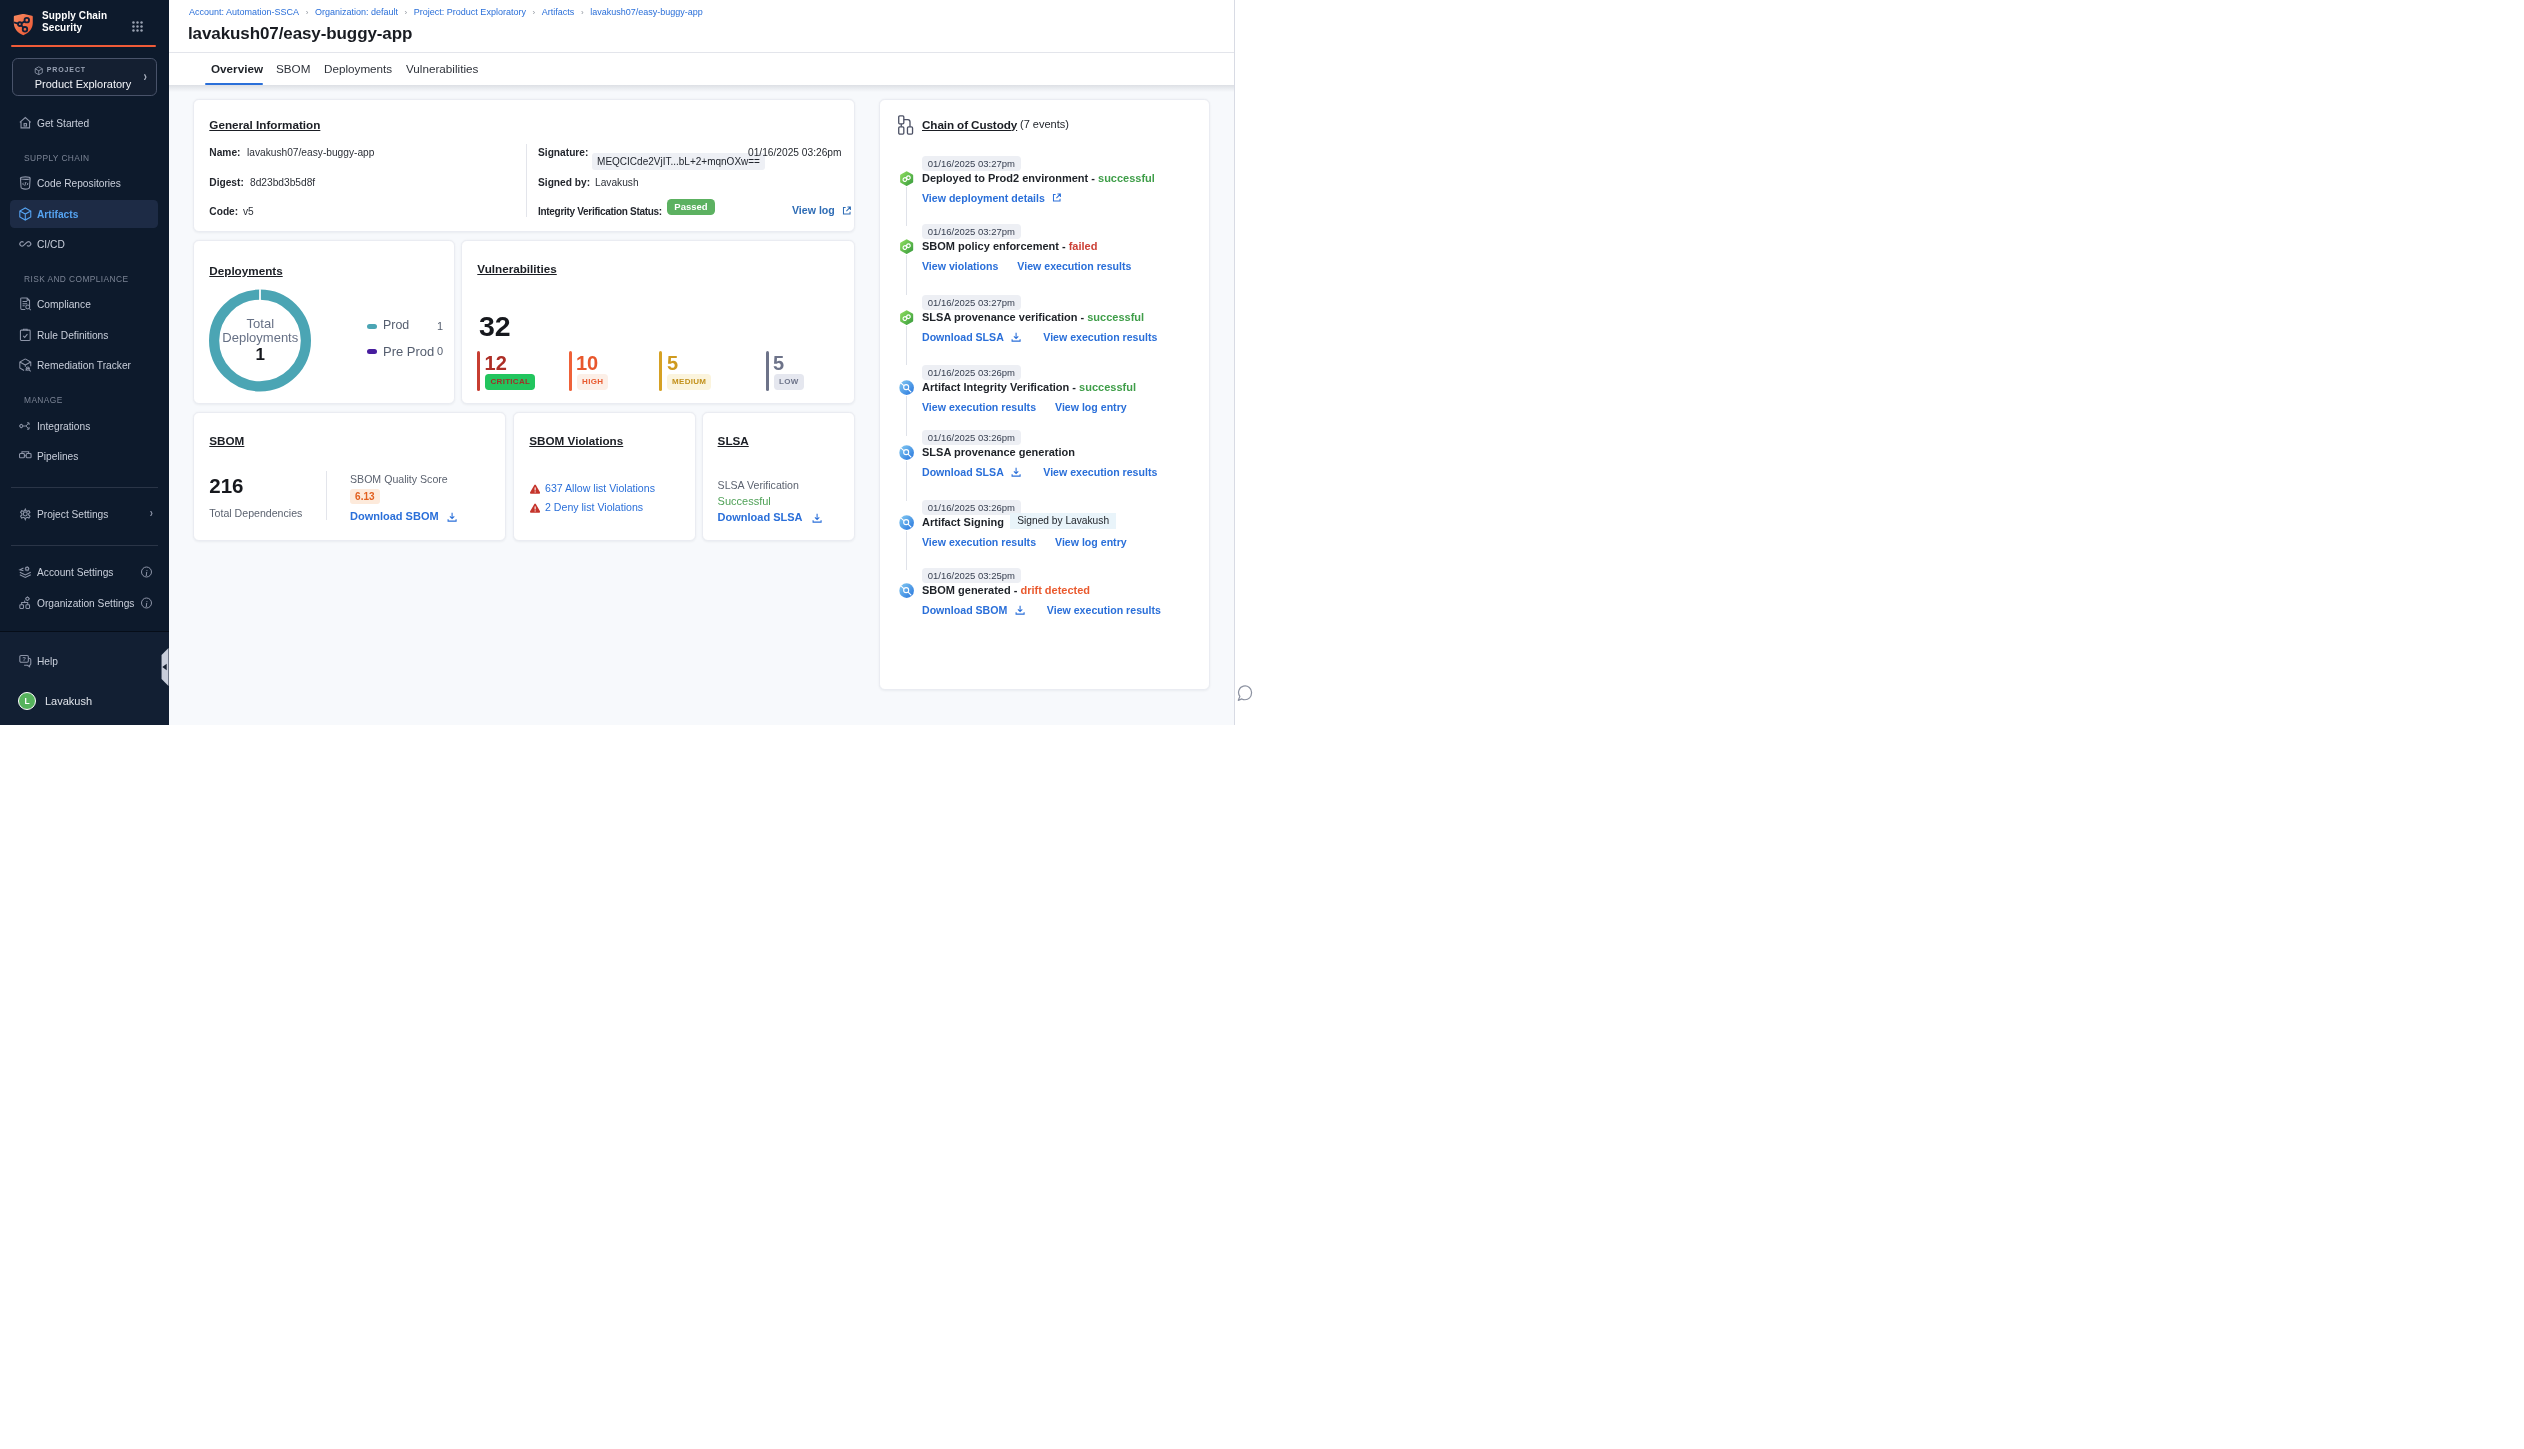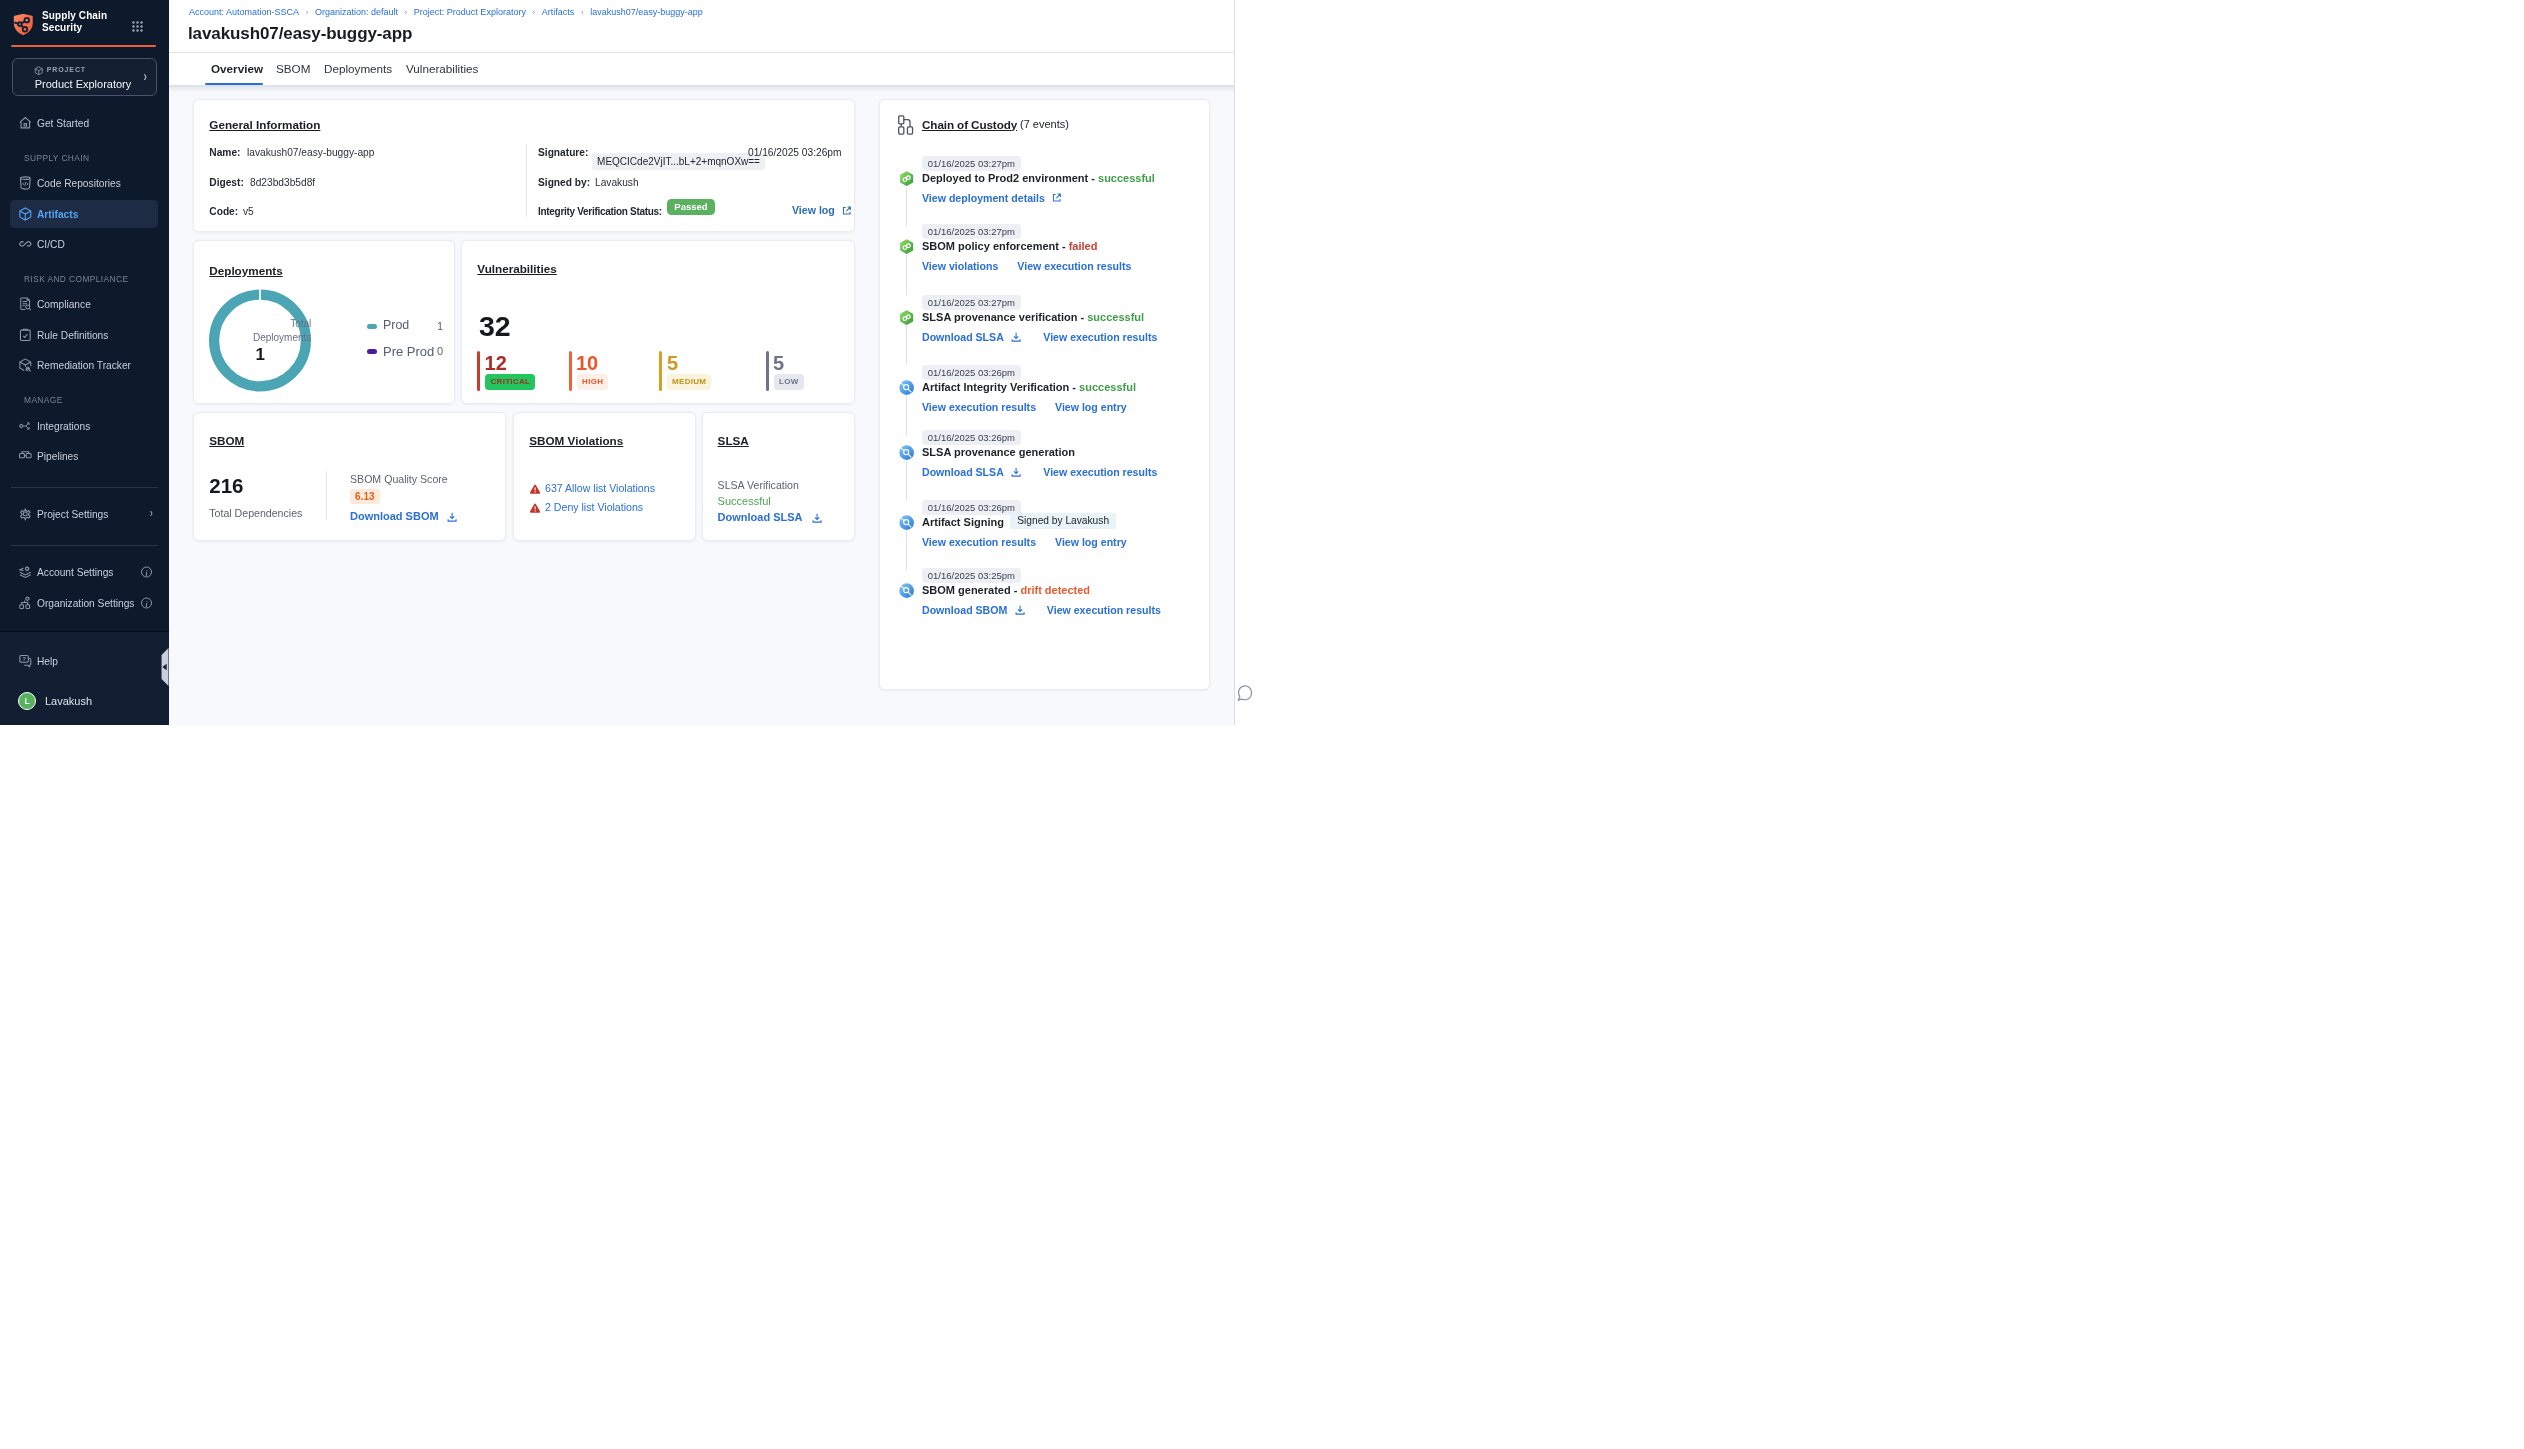--- a/index.html
+++ b/index.html
@@ -287,21 +287,21 @@
       </svg>
   </div>
 </div>
 
 <div class="card" style="left:193px;top:240px;width:262px;height:164px">
   <div class="ctitle" style="left:15.3px;top:22.6px">Deployments</div>
   <svg style="position:absolute;left:15.3px;top:48px" width="102" height="103" viewBox="0 0 140 141">
     <circle cx="70" cy="70.5" r="63" fill="none" stroke="#4ba5b4" stroke-width="14"></circle>
     <rect x="68.8" y="0" width="2.4" height="16" fill="#fff"></rect>
   </svg>
-  <div style="position:absolute;left:15.3px;top:76px;width:102px;text-align:right;font-size:10px;color:#667085;line-height:13.5px">Total<br>Deployments</div>
+  <div style="position:absolute;left:15.3px;top:76px;width:102px;text-align:center;font-size:13px;color:#667085;line-height:13.5px">Total<br>Deployments</div>
   <div style="position:absolute;left:15.3px;top:104px;width:102px;text-align:center;font-size:17px;font-weight:bold;color:#16181d">1</div>
   <div style="position:absolute;left:173px;top:83px;width:9.5px;height:5.1px;border-radius:2.9px;background:#4ba5b4"></div>
   <div style="position:absolute;left:189px;top:77px;font-size:12.4px;color:#555e6f">Prod</div>
   <div style="position:absolute;left:243px;top:79px;font-size:11px;color:#555e6f">1</div>
   <div style="position:absolute;left:173px;top:108px;width:9.5px;height:5.1px;border-radius:2.9px;background:#471d9e"></div>
   <div style="position:absolute;left:189px;top:103px;font-size:13px;color:#555e6f">Pre Prod</div>
   <div style="position:absolute;left:243px;top:104px;font-size:11px;color:#555e6f">0</div>
 </div>
 
 <div class="card" style="left:461px;top:240px;width:394px;height:164px">

